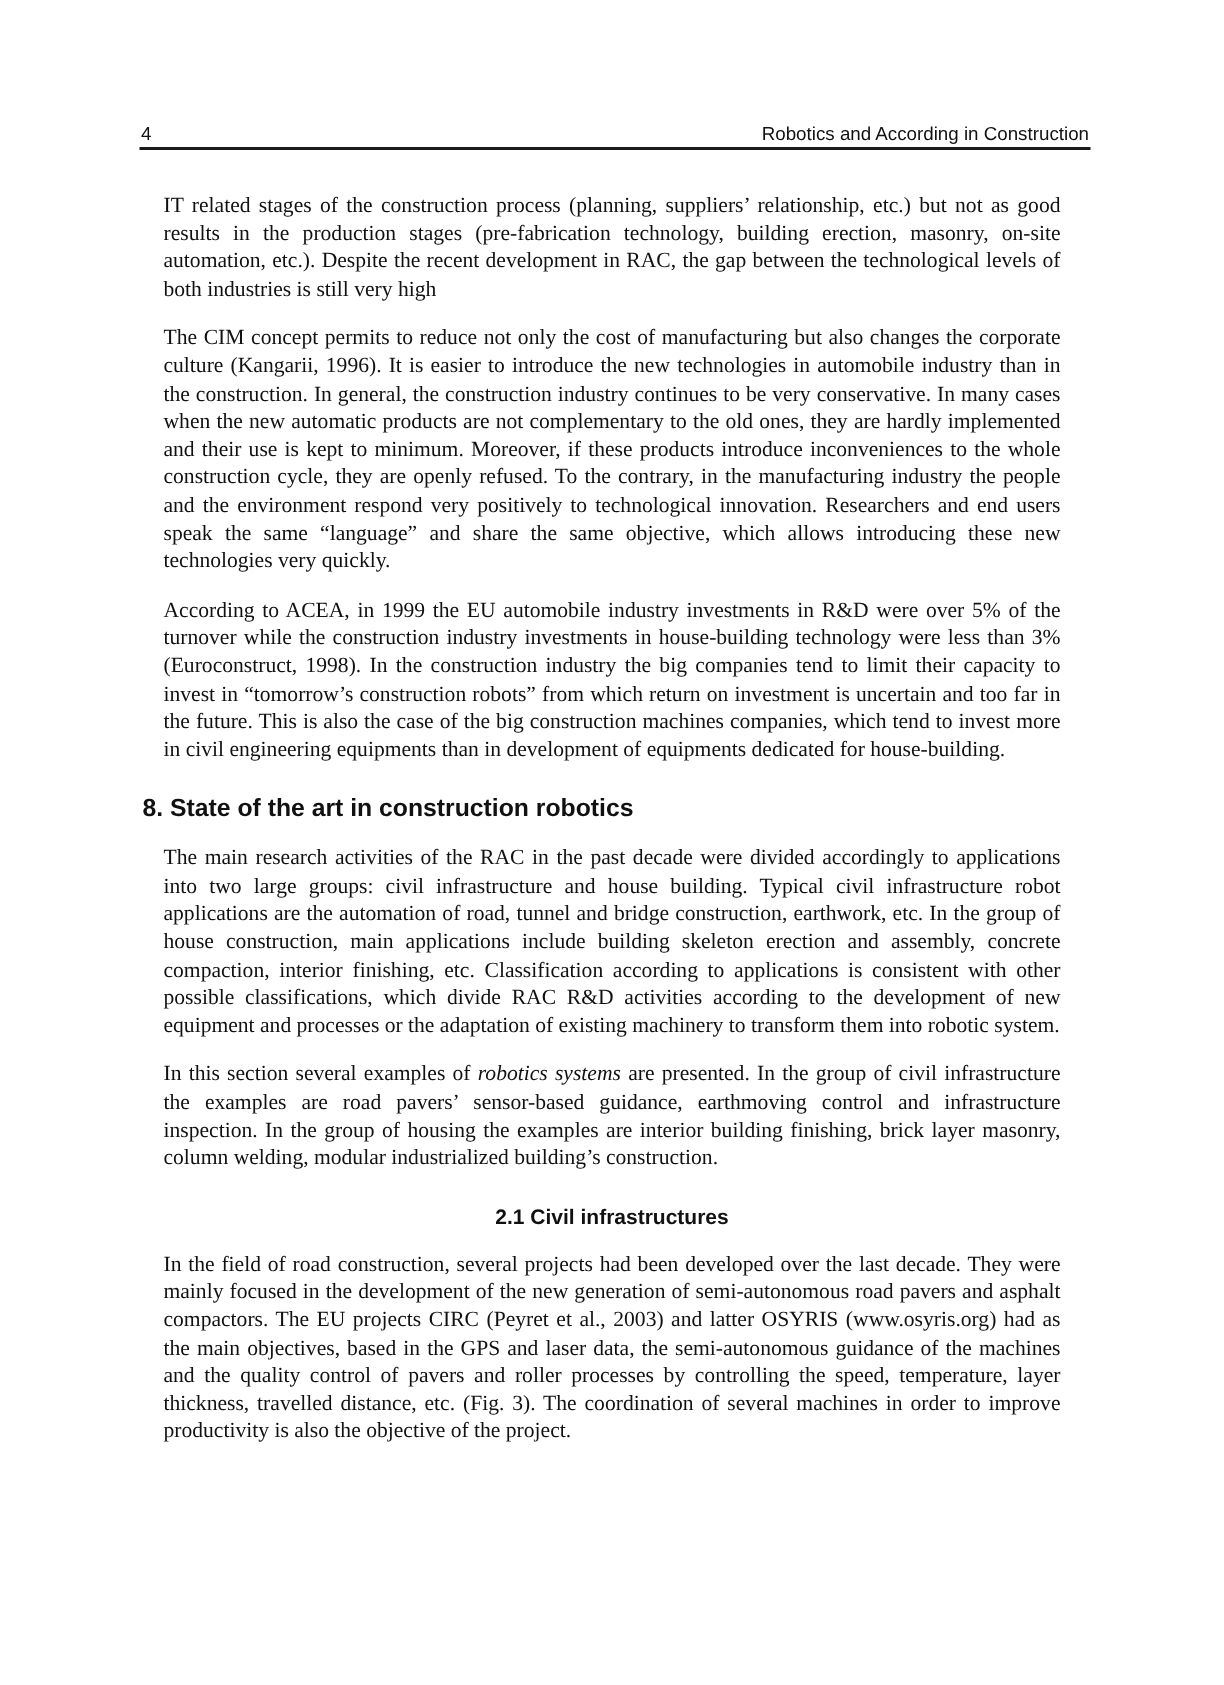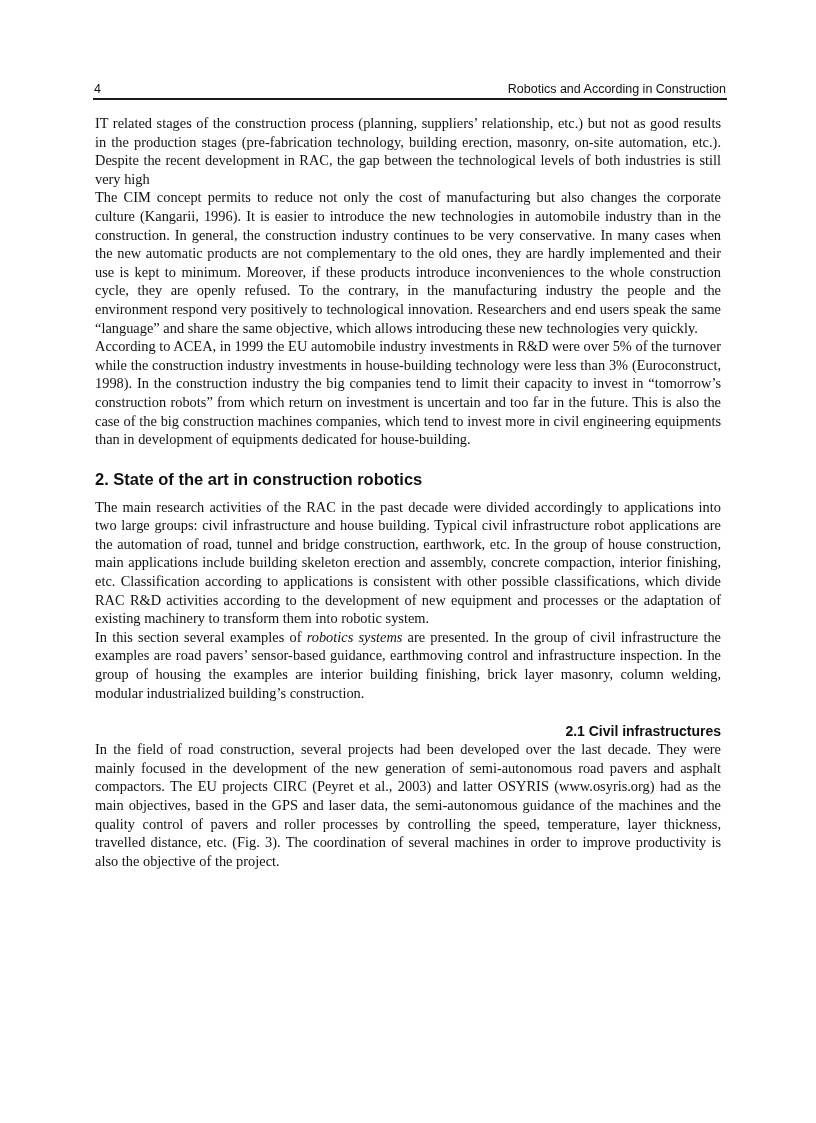--- a/index.html
+++ b/index.html
@@ -10,47 +10,47 @@
       border-bottom: 2px solid #1a1a1a;
       font-family: "Liberation Sans", sans-serif; font-size: 12.5px; color: #111;
     }
     .running-header .pnum { position: absolute; left: 1px; top: 2px; }
     .running-header .rtitle { position: absolute; right: 1px; top: 2px; }
     .body {
       position: absolute; left: 95px; top: 114px; width: 626px;
       font-family: "Liberation Serif", serif; font-size: 14.4px; line-height: 18.6px;
       color: #111; text-align: justify;
     }
-    .body p { margin: 0; }
+    .body p { margin: 14px; }
     h2.sec {
       font-family: "Liberation Sans", sans-serif; font-weight: bold; font-size: 16.5px;
       margin: 20px 0 9px 0; line-height: 20px; color: #111; text-align: left;
     }
     h3.subsec {
       font-family: "Liberation Sans", sans-serif; font-weight: bold; font-size: 14px;
-      margin: 20px 0 0 0; line-height: 18px; color: #111; text-align: right;
+      margin: 20px 0 0 0; line-height: 18px; color: #111; text-align: center;
     }
     em { }
   </style>
 </head>
 <body>
 
 <div class="page">
 
   <div class="running-header">
     <span class="pnum">4</span>
     <span class="rtitle">Robotics and According in Construction</span>
   </div>
 
   <div class="body">
     <p>IT related stages of the construction process (planning, suppliers’ relationship, etc.) but not as good results in the production stages (pre-fabrication technology, building erection, masonry, on-site automation, etc.). Despite the recent development in RAC, the gap between the technological levels of both industries is still very high</p>
     <p>The CIM concept permits to reduce not only the cost of manufacturing but also changes the corporate culture (Kangarii, 1996). It is easier to introduce the new technologies in automobile industry than in the construction. In general, the construction industry continues to be very conservative. In many cases when the new automatic products are not complementary to the old ones, they are hardly implemented and their use is kept to minimum. Moreover, if these products introduce inconveniences to the whole construction cycle, they are openly refused. To the contrary, in the manufacturing industry the people and the environment respond very positively to technological innovation. Researchers and end users speak the same “language” and share the same objective, which allows introducing these new technologies very quickly.</p>
     <p>According to ACEA, in 1999 the EU automobile industry investments in R&amp;D were over 5% of the turnover while the construction industry investments in house-building technology were less than 3% (Euroconstruct, 1998). In the construction industry the big companies tend to limit their capacity to invest in “tomorrow’s construction robots” from which return on investment is uncertain and too far in the future. This is also the case of the big construction machines companies, which tend to invest more in civil engineering equipments than in development of equipments dedicated for house-building.</p>
 
-    <h2 class="sec">2. State of the art in construction robotics</h2>
+    <h2 class="sec">8. State of the art in construction robotics</h2>
     <p>The main research activities of the RAC in the past decade were divided accordingly to applications into two large groups: civil infrastructure and house building. Typical civil infrastructure robot applications are the automation of road, tunnel and bridge construction, earthwork, etc. In the group of house construction, main applications include building skeleton erection and assembly, concrete compaction, interior finishing, etc. Classification according to applications is consistent with other possible classifications, which divide RAC R&amp;D activities according to the development of new equipment and processes or the adaptation of existing machinery to transform them into robotic system.</p>
     <p><span>In this section several examples of </span><em>robotics systems</em><span> are presented. In the group of civil infrastructure the examples are road pavers’ sensor-based guidance, earthmoving control and infrastructure inspection. In the group of housing the examples are interior building finishing, brick layer masonry, column welding, modular industrialized building’s construction.</span></p>
 
     <h3 class="subsec">2.1 Civil infrastructures</h3>
     <p>In the field of road construction, several projects had been developed over the last decade. They were mainly focused in the development of the new generation of semi-autonomous road pavers and asphalt compactors. The EU projects CIRC (Peyret et al., 2003) and latter OSYRIS (www.osyris.org) had as the main objectives, based in the GPS and laser data, the semi-autonomous guidance of the machines and the quality control of pavers and roller processes by controlling the speed, temperature, layer thickness, travelled distance, etc. (Fig. 3). The coordination of several machines in order to improve productivity is also the objective of the project.</p>
   </div>
 
 </div>
 
 </body></html>

